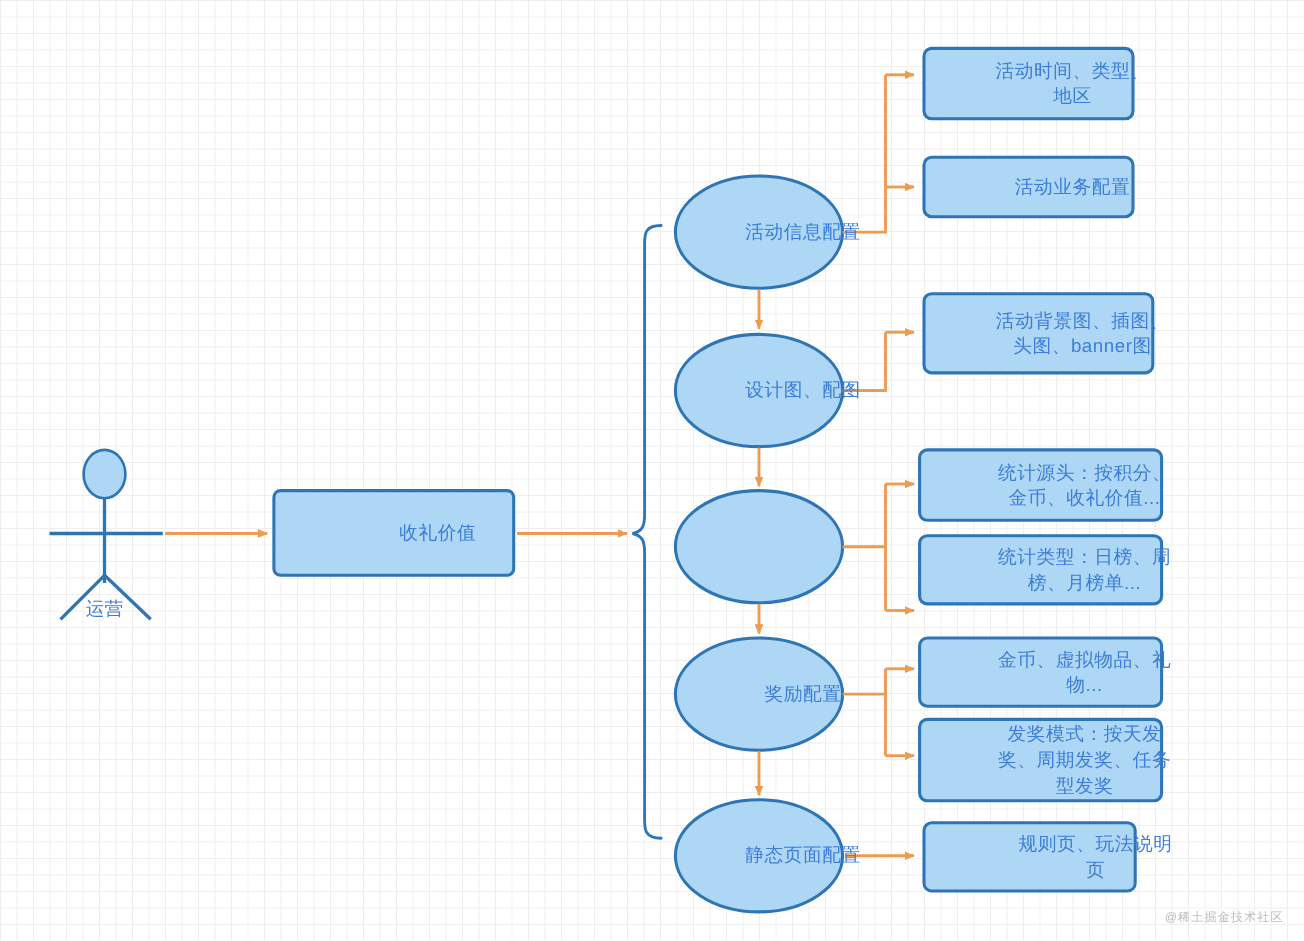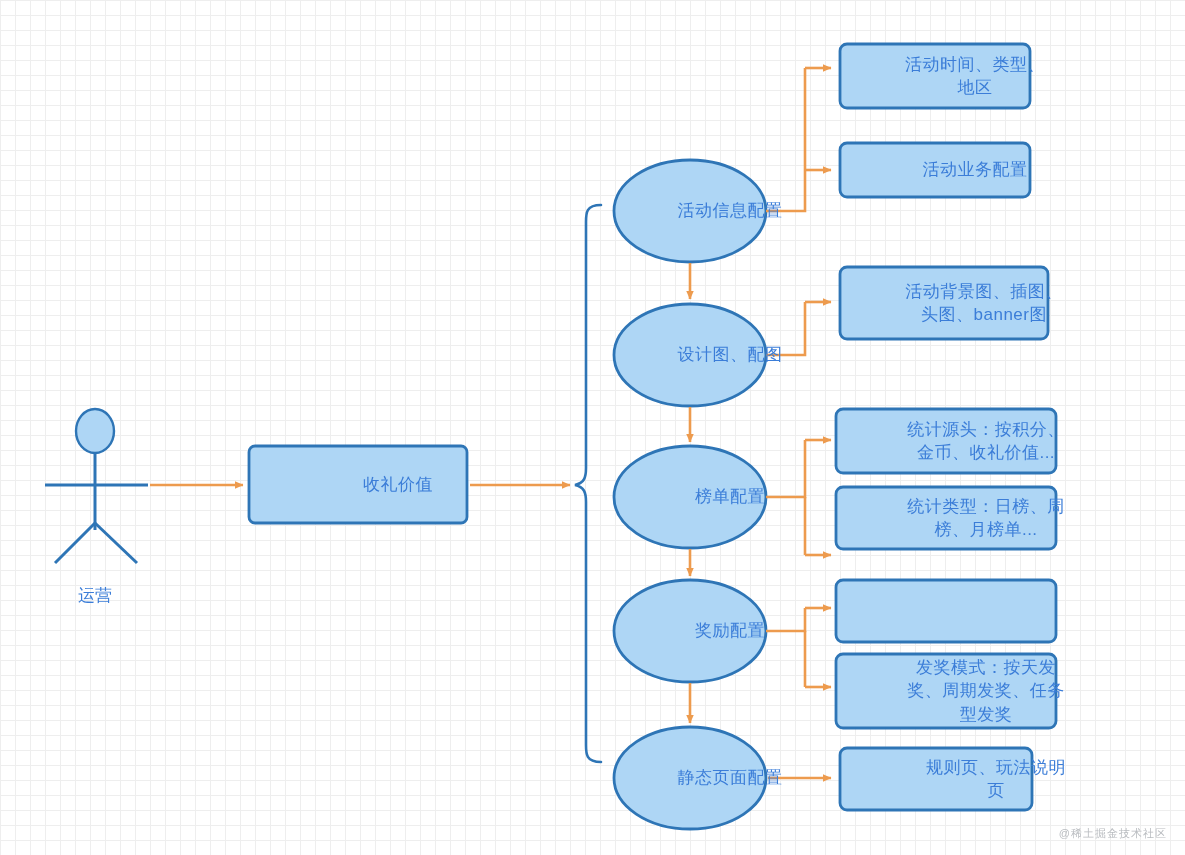--- a/index.html
+++ b/index.html
@@ -146,42 +146,43 @@
       <line x1="805" y1="608" x2="831" y2="608" stroke="#ed9b4e" stroke-width="2.6" marker-end="url(#arrowhead)"></line>
       <line x1="805" y1="687" x2="831" y2="687" stroke="#ed9b4e" stroke-width="2.6" marker-end="url(#arrowhead)"></line>
     </g>
     <rect x="836" y="580" width="220" height="62" rx="7" ry="7" fill="#aed6f5" stroke="#2e75b6" stroke-width="2.8"></rect>
     <rect x="836" y="654" width="220" height="74" rx="7" ry="7" fill="#aed6f5" stroke="#2e75b6" stroke-width="2.8"></rect>
 
     <line x1="768" y1="778" x2="831" y2="778" stroke="#ed9b4e" stroke-width="2.6" marker-end="url(#arrowhead)"></line>
     <rect x="840" y="748" width="192" height="62" rx="7" ry="7" fill="#aed6f5" stroke="#2e75b6" stroke-width="2.8"></rect>
   </svg>
 
-  <div class="actor-label" style="left:35px; top:584px;">运营</div>
+  <div class="actor-label" style="left:35px; top:542px;">运营</div>
 
   <div class="node-label platform-label" style="left:249px; top:446px; width:218px; height:77px;">收礼价值</div>
 
   <div class="node-label ellipse-label" style="left:614px; top:160px; width:152px; height:102px;">活动信息配置</div>
   <div class="node-label ellipse-label" style="left:614px; top:304px; width:152px; height:102px;">设计图、配图</div>
-  <div class="node-label ellipse-label" style="left:614px; top:446px; width:152px; height:102px;">榜单配置</div>
   <div class="node-label ellipse-label" style="left:614px; top:580px; width:152px; height:102px;">奖励配置</div>
   <div class="node-label ellipse-label" style="left:614px; top:727px; width:152px; height:102px;">静态页面配置</div>
 
   <div class="node-label box-label" style="left:840px; top:44px; width:190px; height:64px;">活动时间、类型、
 地区</div>
   <div class="node-label box-label" style="left:840px; top:143px; width:190px; height:54px;">活动业务配置</div>
 
   <div class="node-label box-label" style="left:840px; top:267px; width:208px; height:72px;">活动背景图、插图、
 头图、banner图</div>
 
   <div class="node-label box-label" style="left:836px; top:409px; width:220px; height:64px;">统计源头：按积分、
 金币、收礼价值...</div>
   <div class="node-label box-label" style="left:836px; top:487px; width:220px; height:62px;">统计类型：日榜、周
 榜、月榜单...</div>
 
+  <div class="node-label box-label" style="left:836px; top:580px; width:220px; height:62px;">金币、虚拟物品、礼
+物...</div>
   <div class="node-label box-label" style="left:836px; top:654px; width:220px; height:74px;border-radius:19px;">发奖模式：按天发
 奖、周期发奖、任务
 型发奖</div>
 
   <div class="node-label box-label" style="left:840px; top:748px; width:232px; height:62px;">规则页、玩法说明
 页</div>
 
   <div class="hit" style="left:45px; top:409px; width:105px; height:170px;"></div>
   <div class="hit" style="left:249px; top:446px; width:218px; height:77px;"></div>
   <div class="hit" style="left:614px; top:160px; width:152px; height:102px;"></div>

